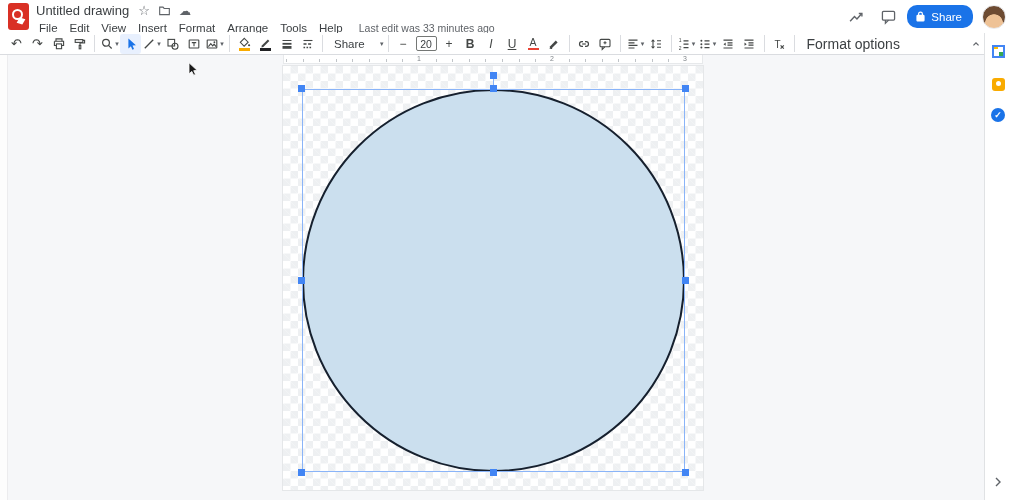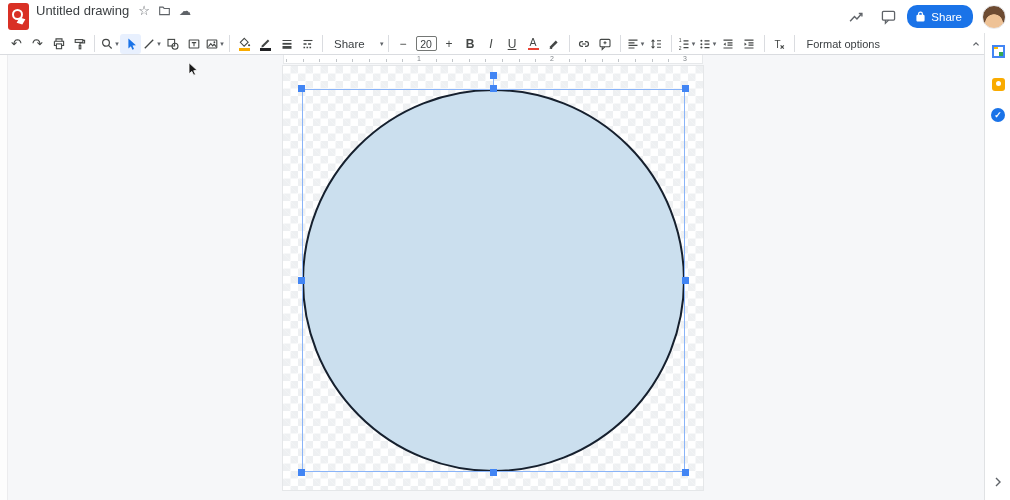--- a/index.html
+++ b/index.html
@@ -37,21 +37,21 @@
   .font-name{font-size:11.5px;color:#3c4043;padding:0 4px 0 7px;min-width:52px;text-align:left;}
   .size-box{width:21px;height:15px;border:1px solid #747775;border-radius:2px;font-size:10.5px;color:#3c4043;display:flex;align-items:center;justify-content:center;margin:0 2px;}
   .pm{font-size:12px;color:#444746;width:15px;text-align:center;}
   .fmt-letter{font-size:12px;color:#444746;width:19px;text-align:center;}
   .fmt-letter.b{font-weight:bold;}
   .fmt-letter.i{font-style:italic;}
   .fmt-letter.u{text-decoration:underline;}
   .colbtn{display:flex;flex-direction:column;align-items:center;justify-content:center;}
   .colbar{width:11px;height:2.5px;margin-top:.5px;}
   .a-letter{font-size:10.5px;color:#444746;line-height:10px;}
-  .fmt-options{font-size:11px;color:#3c4043;padding:0 8px;}
+  .fmt-options{font-size:14px;color:#3c4043;padding:0 8px;}
   .tb-spacer{flex:1;}
   .hide-menus{margin-right:24px;}
 
   
   .workspace{position:absolute;left:0;top:55px;width:985px;height:445px;background:#f6f7f9;}
   .v-strip{position:absolute;left:0;top:0;width:8px;height:445px;background:#fdfdfd;border-right:1px solid #ececee;}
   .ruler{position:absolute;left:283px;top:0;width:420px;height:9px;background:#fff;border:1px solid #e7e9eb;border-top:none;}
   .ruler .ticks{position:absolute;left:2px;right:0;bottom:1px;height:3px;background:repeating-linear-gradient(to right,#c0c4c8 0 1px,transparent 1px 16.625px);}
   .ruler .num{position:absolute;top:0;font-size:7px;color:#80868b;transform:translateX(-50%);line-height:8px;background:#fff;padding:0 1px;}
   .canvas{position:absolute;left:283px;top:11px;width:420px;height:424px;background-color:#fff;
@@ -95,20 +95,31 @@
       <div class="title-row">
         <span class="doc-title">Untitled drawing</span>
         <span class="mini-ic" style="font-size:13px">☆</span>
         <span class="mini-ic">
           <svg width="13" height="13" viewBox="0 0 14 14" fill="none" stroke="#5f6368" stroke-width="1.2">
               <path d="M1.8 3.4h3.6l1.2 1.4h5.6v6.6H1.8z"></path>
             </svg>
         </span>
         <span class="mini-ic" style="font-size:12px">☁</span>
       </div>
+      <div class="menu-row">
+        <span class="menu-item">File</span>
+        <span class="menu-item">Edit</span>
+        <span class="menu-item">View</span>
+        <span class="menu-item">Insert</span>
+        <span class="menu-item">Format</span>
+        <span class="menu-item">Arrange</span>
+        <span class="menu-item">Tools</span>
+        <span class="menu-item">Help</span>
+        <a class="last-edit">Last edit was 33 minutes ago</a>
+      </div>
     </div>
     <div class="topbar-right">
       <span class="hd-ic">
         <svg width="16" height="15" viewBox="0 0 14 14" fill="none" stroke="#5f6368" stroke-width="1.3">
             <path d="M1.5 11.5L5.6 7l2.3 2.3 4.1-4.7"></path>
             <path d="M9.6 4.2h2.9v2.9"></path>
           </svg>
       </span>
       <span class="hd-ic">
         <svg width="17" height="16" viewBox="0 0 15 15" fill="none" stroke="#5f6368" stroke-width="1.2">

